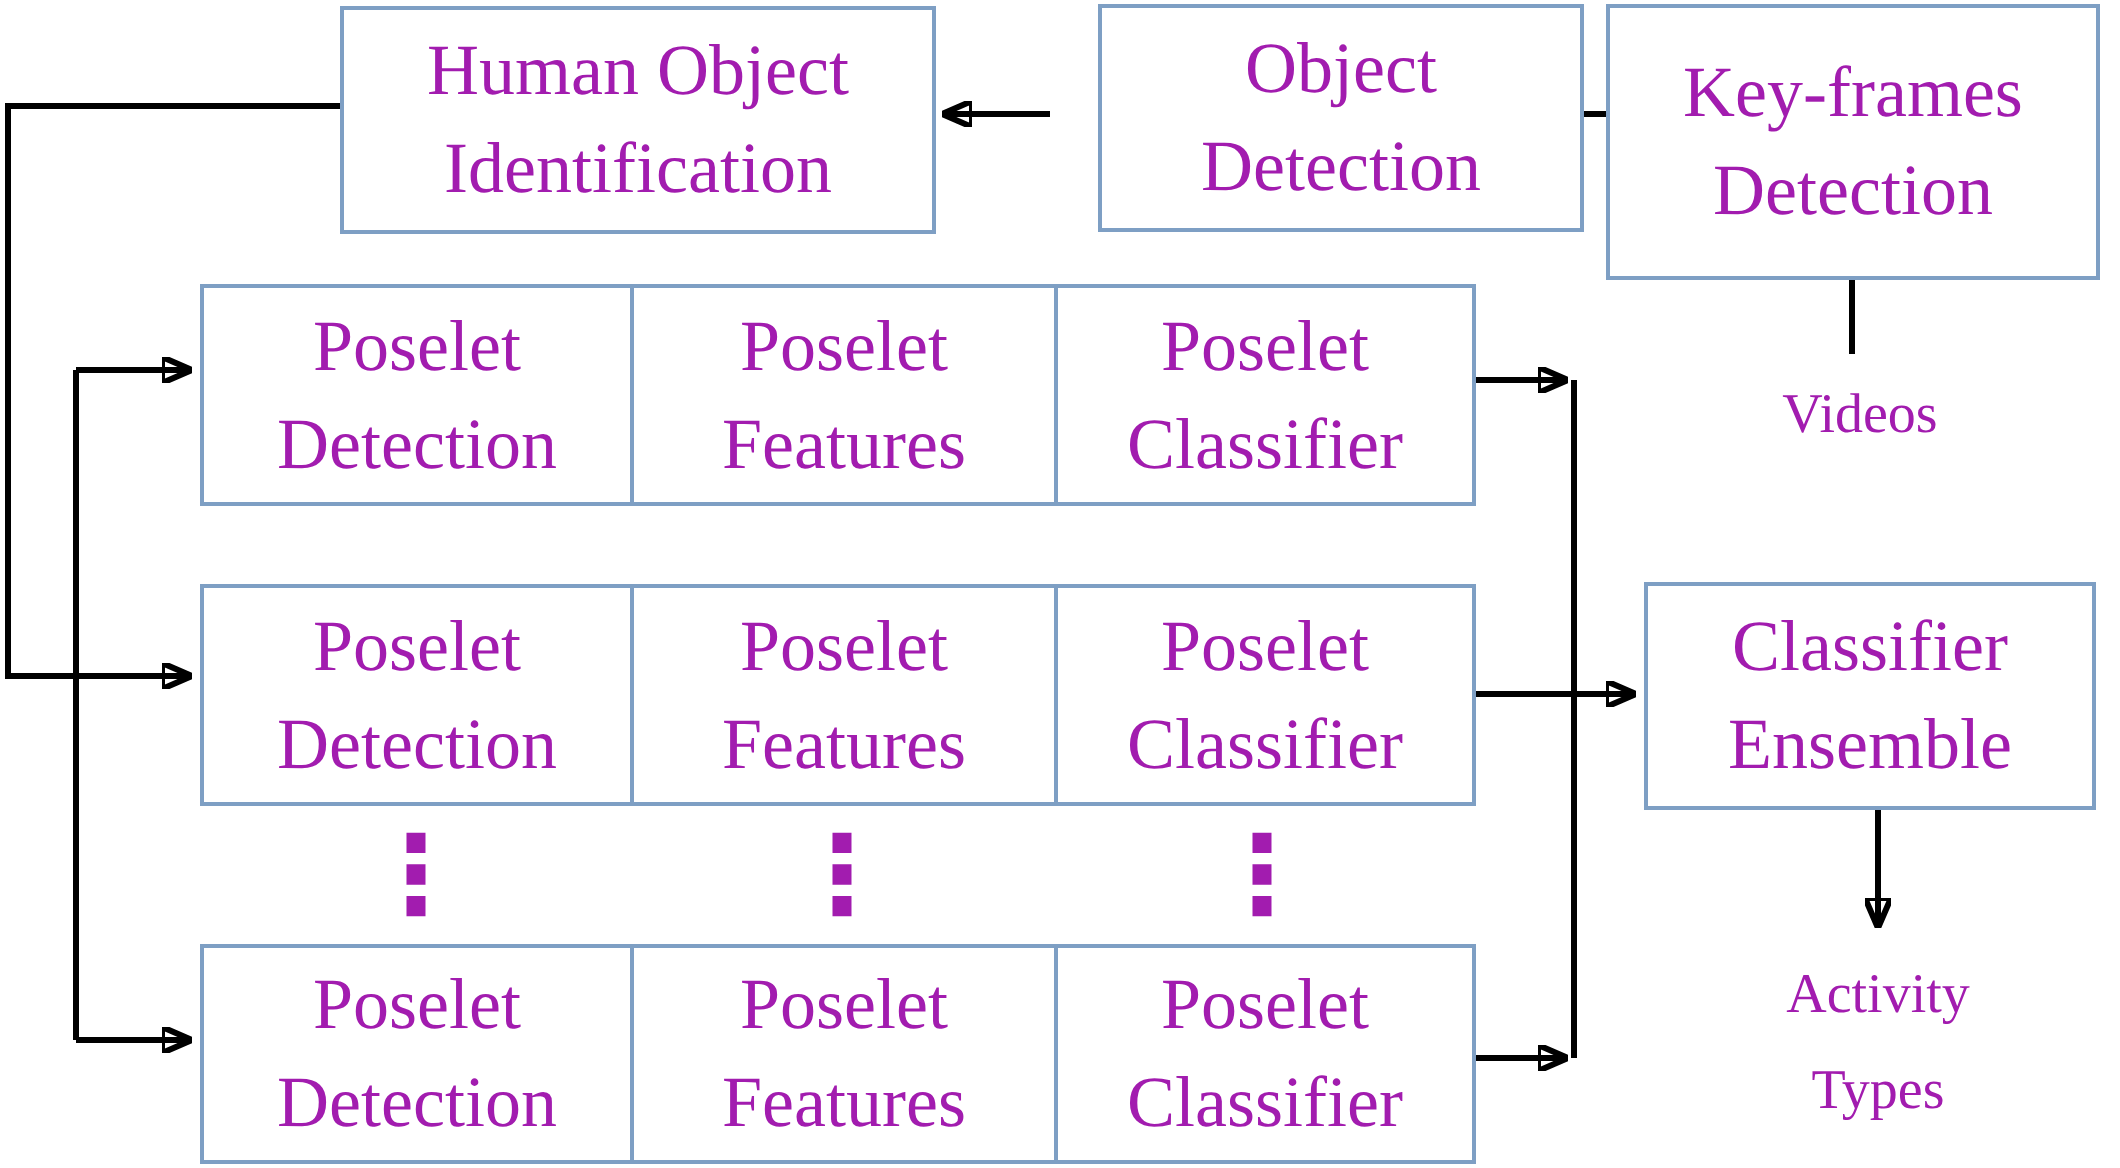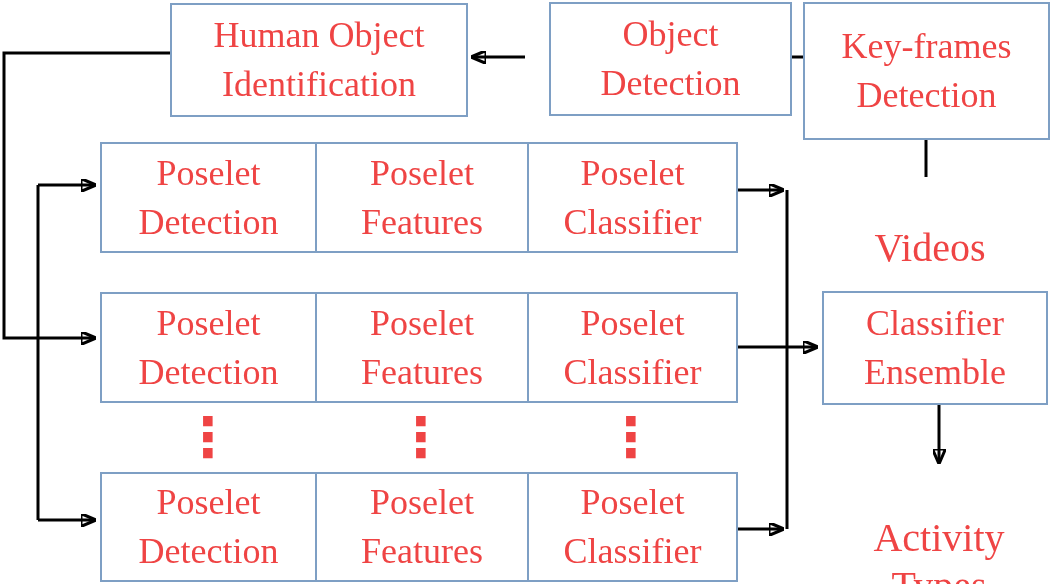--- a/index.html
+++ b/index.html
@@ -1,31 +1,31 @@
 <!DOCTYPE html>
 <html><head>
 <meta charset="utf-8">
 <style>
   html,body{margin:0;padding:0;background:#ffffff;}
   .stage{
     position:relative;width:1060px;height:584px;background:#ffffff;
-    overflow:hidden;font-family:"Liberation Serif", serif;color:#ef4444;
+    overflow:hidden;font-family:"Liberation Serif", serif;color:#a21caf;
   }
   .wires{position:absolute;left:0;top:0;width:1060px;height:584px;}
   .wires path{stroke:#000000;stroke-width:3;fill:none;}
   .box{
     position:absolute;box-sizing:border-box;
     border:2px solid #7e9fc4;background:#ffffff;
     display:flex;align-items:center;justify-content:center;
     text-align:center;white-space:pre-line;
     font-size:36px;line-height:49px;
   }
   .note{
     position:absolute;text-align:center;white-space:pre-line;
-    font-size:40px;line-height:48px;margin-top:40px;
+    font-size:28px;line-height:48px;
   }
   .vdots{
     position:absolute;width:48px;height:64px;
     display:flex;align-items:center;justify-content:center;
     font-family:"DejaVu Sans", sans-serif;font-weight:bold;
     font-size:54px;line-height:60px;
   }
 </style>
 </head>
 <body>

